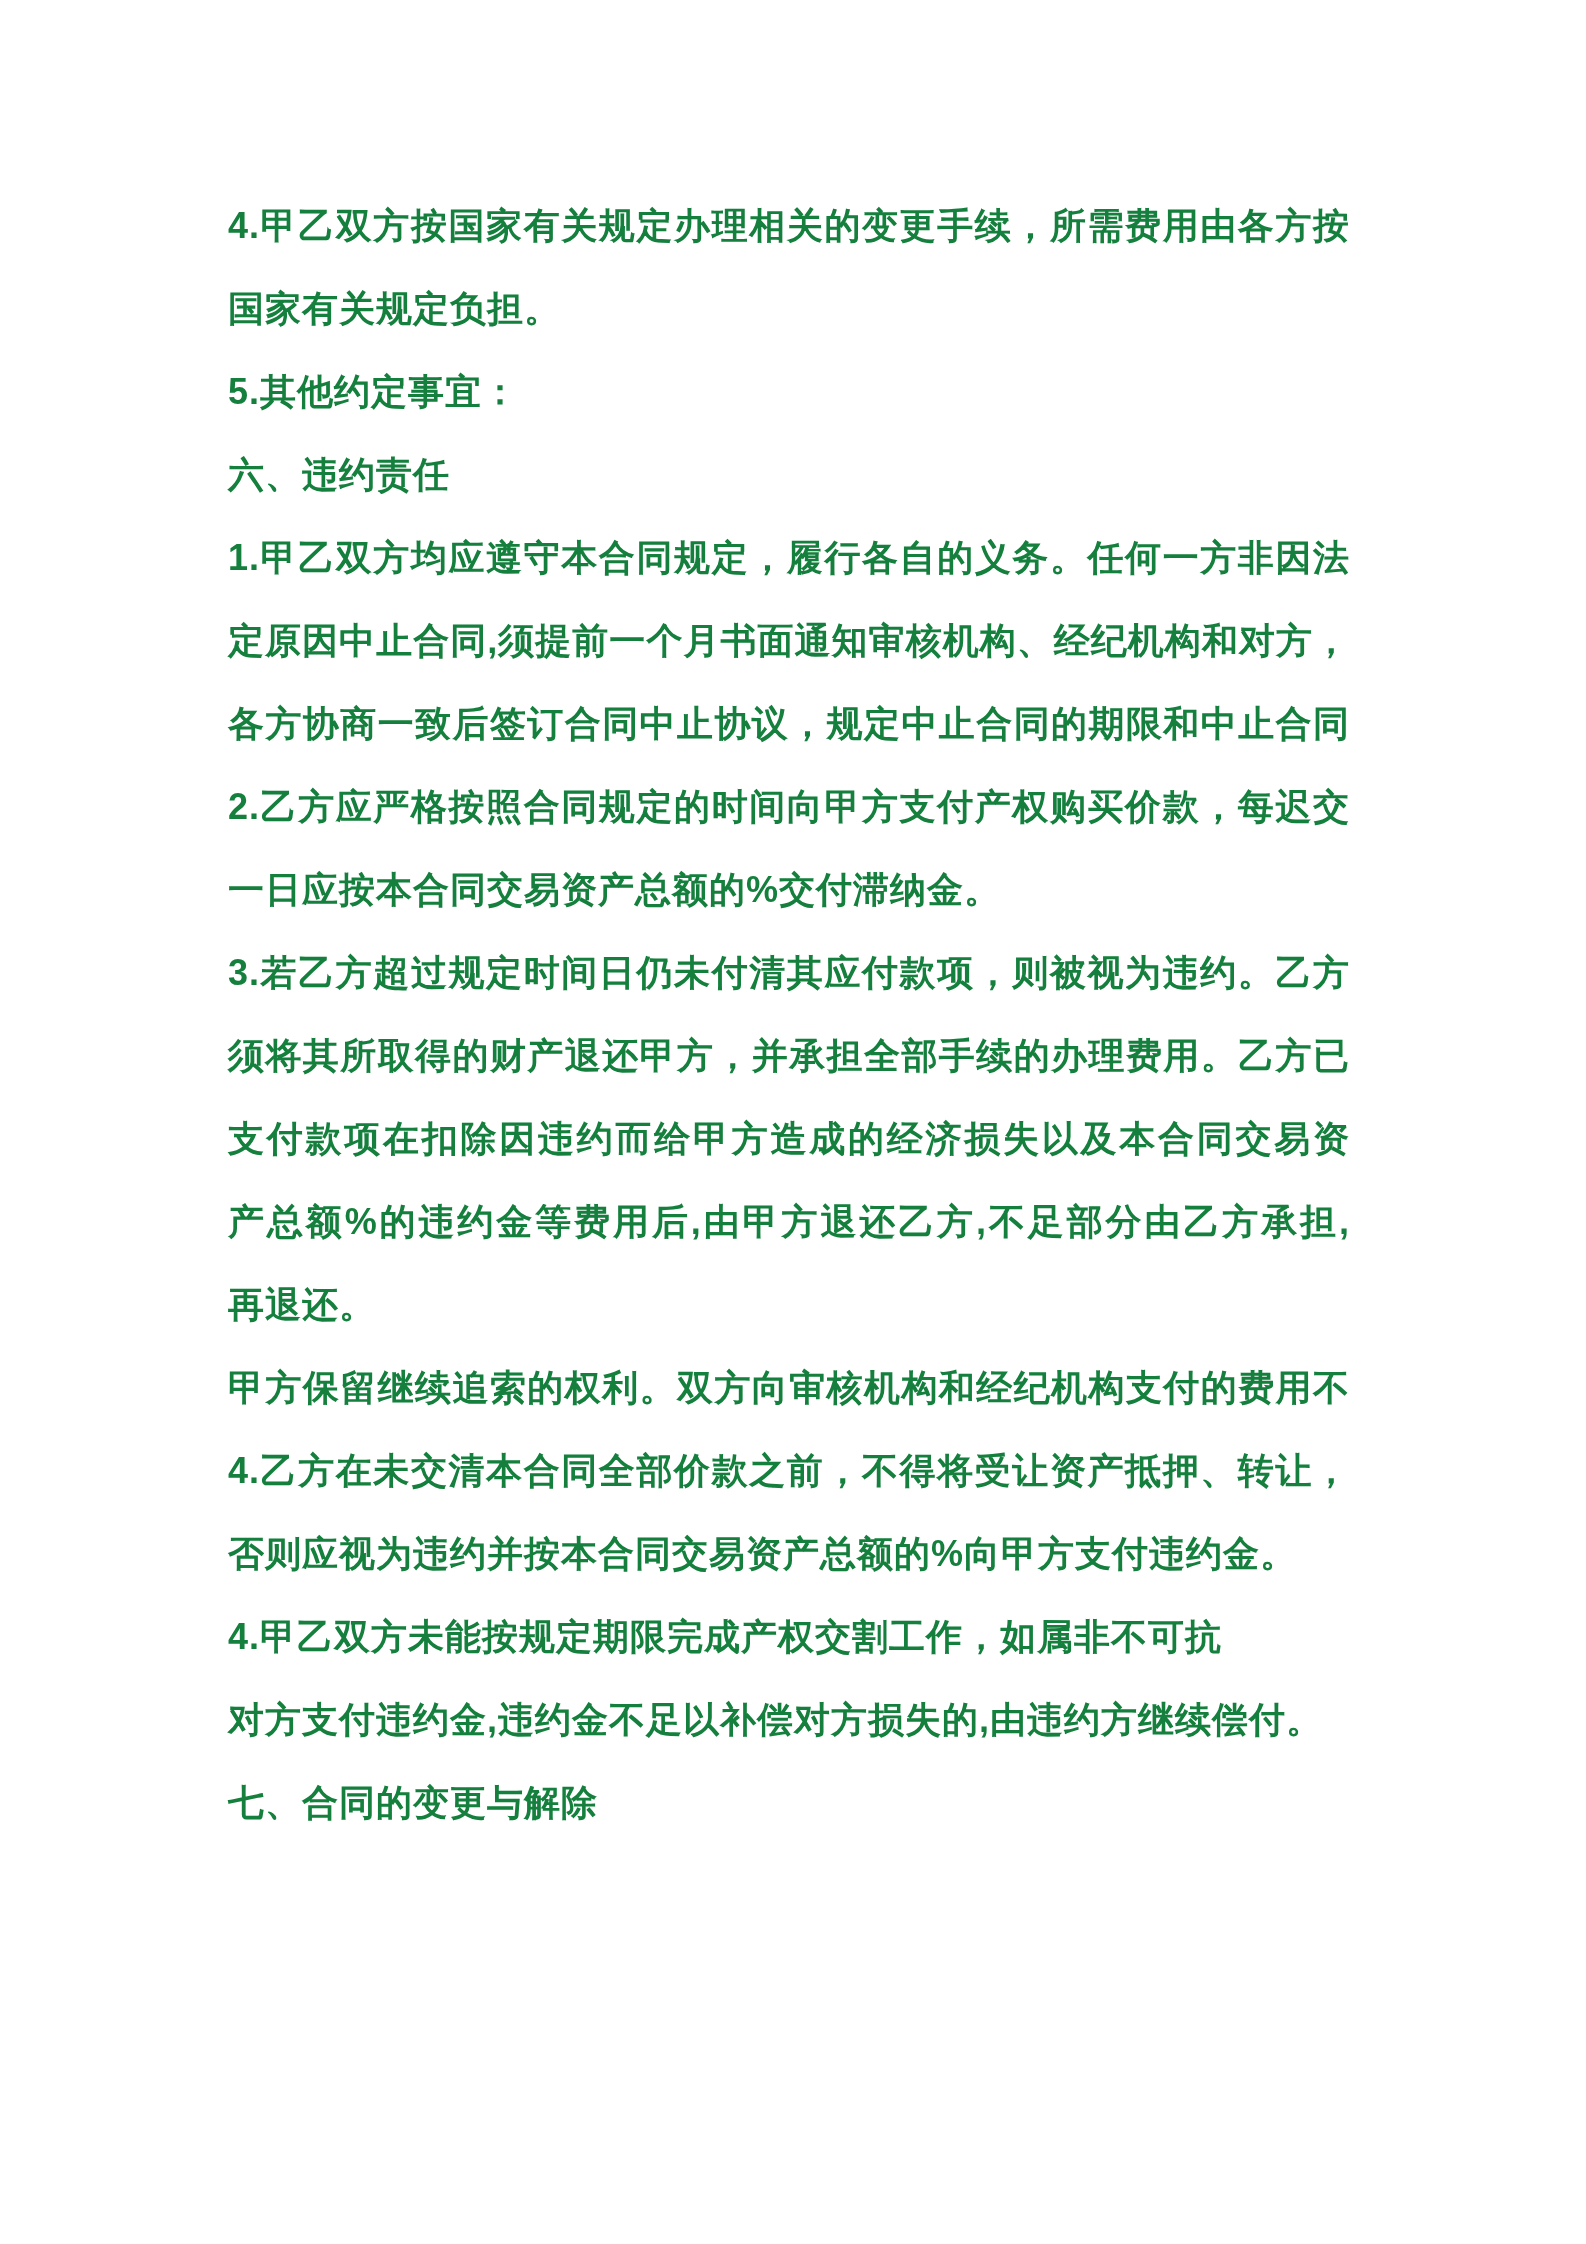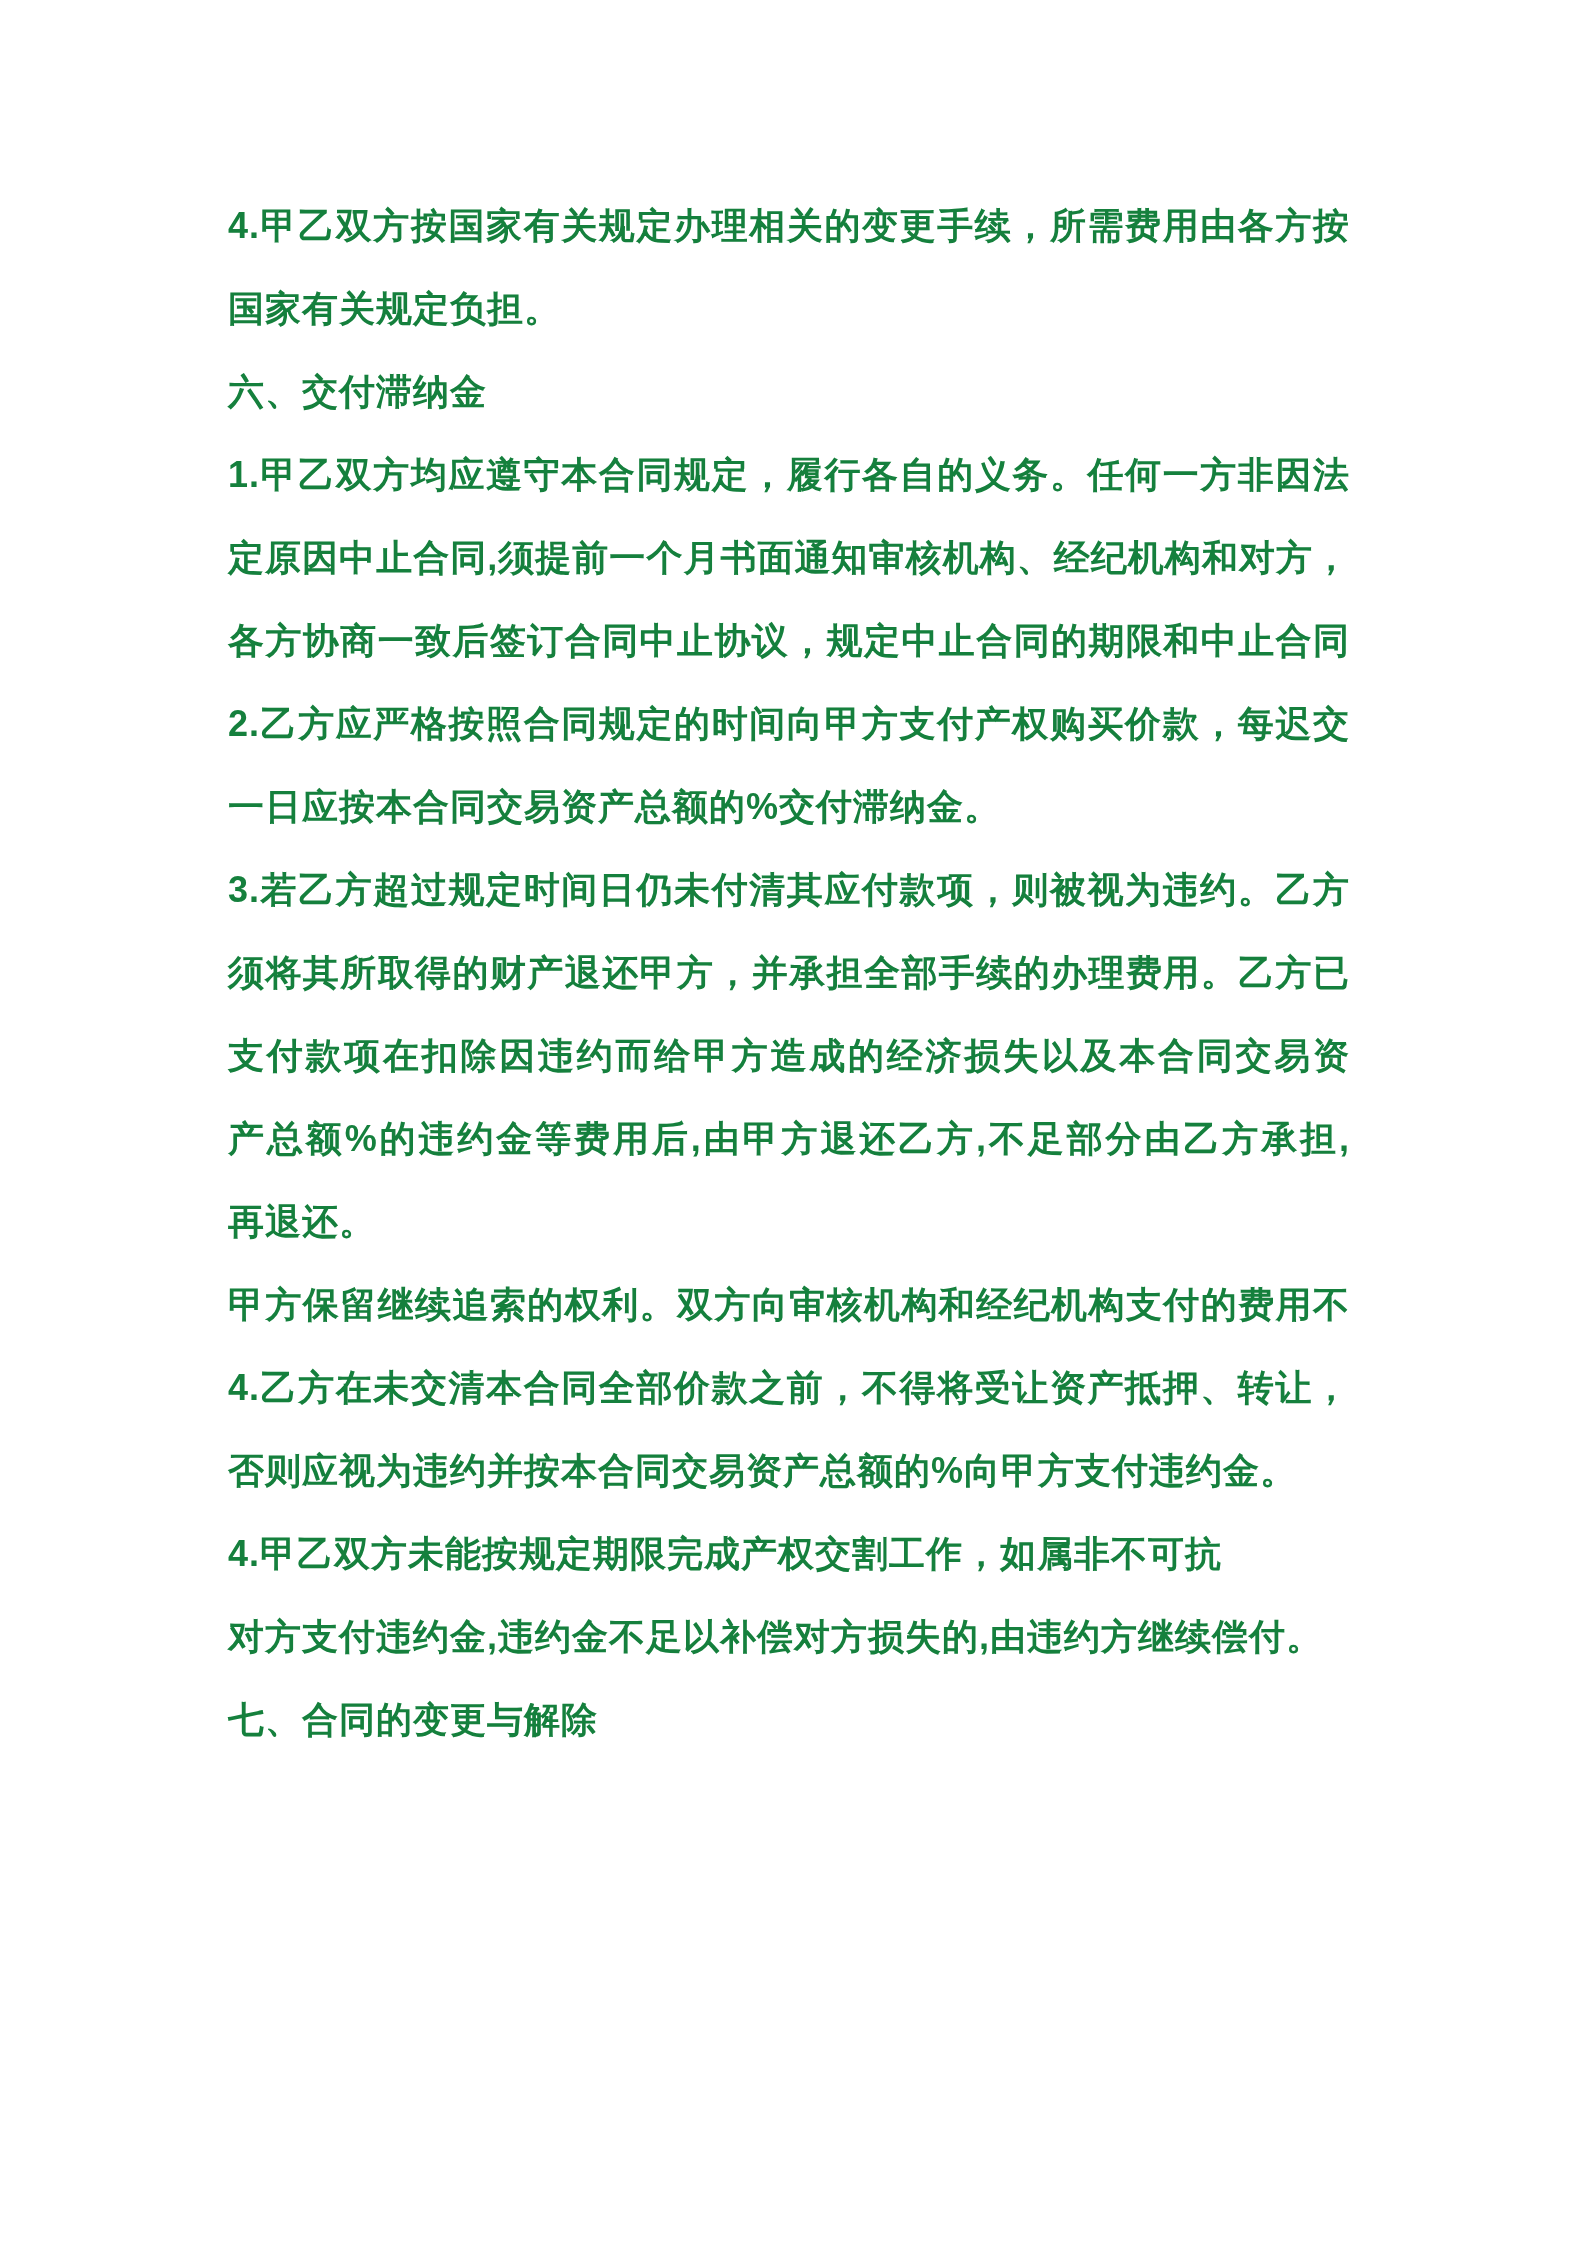--- a/index.html
+++ b/index.html
@@ -38,21 +38,22 @@
     text-align-last: justify;
   }
 </style>
 </head>
 <body>
 
 <div class="page">
   <div class="text-block">
     <div class="line fill">4.甲乙双方按国家有关规定办理相关的变更手续，所需费用由各方按</div>
     <div class="line">国家有关规定负担。</div>
-    <div class="line">六、交付滞纳金</div>
+    <div class="line">5.其他约定事宜：</div>
+    <div class="line">六、违约责任</div>
     <div class="line fill">1.甲乙双方均应遵守本合同规定，履行各自的义务。任何一方非因法</div>
     <div class="line fill">定原因中止合同,须提前一个月书面通知审核机构、经纪机构和对方，</div>
     <div class="line fill">各方协商一致后签订合同中止协议，规定中止合同的期限和中止合同</div>
     <div class="line fill">2.乙方应严格按照合同规定的时间向甲方支付产权购买价款，每迟交</div>
     <div class="line">一日应按本合同交易资产总额的%交付滞纳金。</div>
     <div class="line fill">3.若乙方超过规定时间日仍未付清其应付款项，则被视为违约。乙方</div>
     <div class="line fill">须将其所取得的财产退还甲方，并承担全部手续的办理费用。乙方已</div>
     <div class="line fill">支付款项在扣除因违约而给甲方造成的经济损失以及本合同交易资</div>
     <div class="line fill">产总额%的违约金等费用后,由甲方退还乙方,不足部分由乙方承担,</div>
     <div class="line">再退还。</div>

